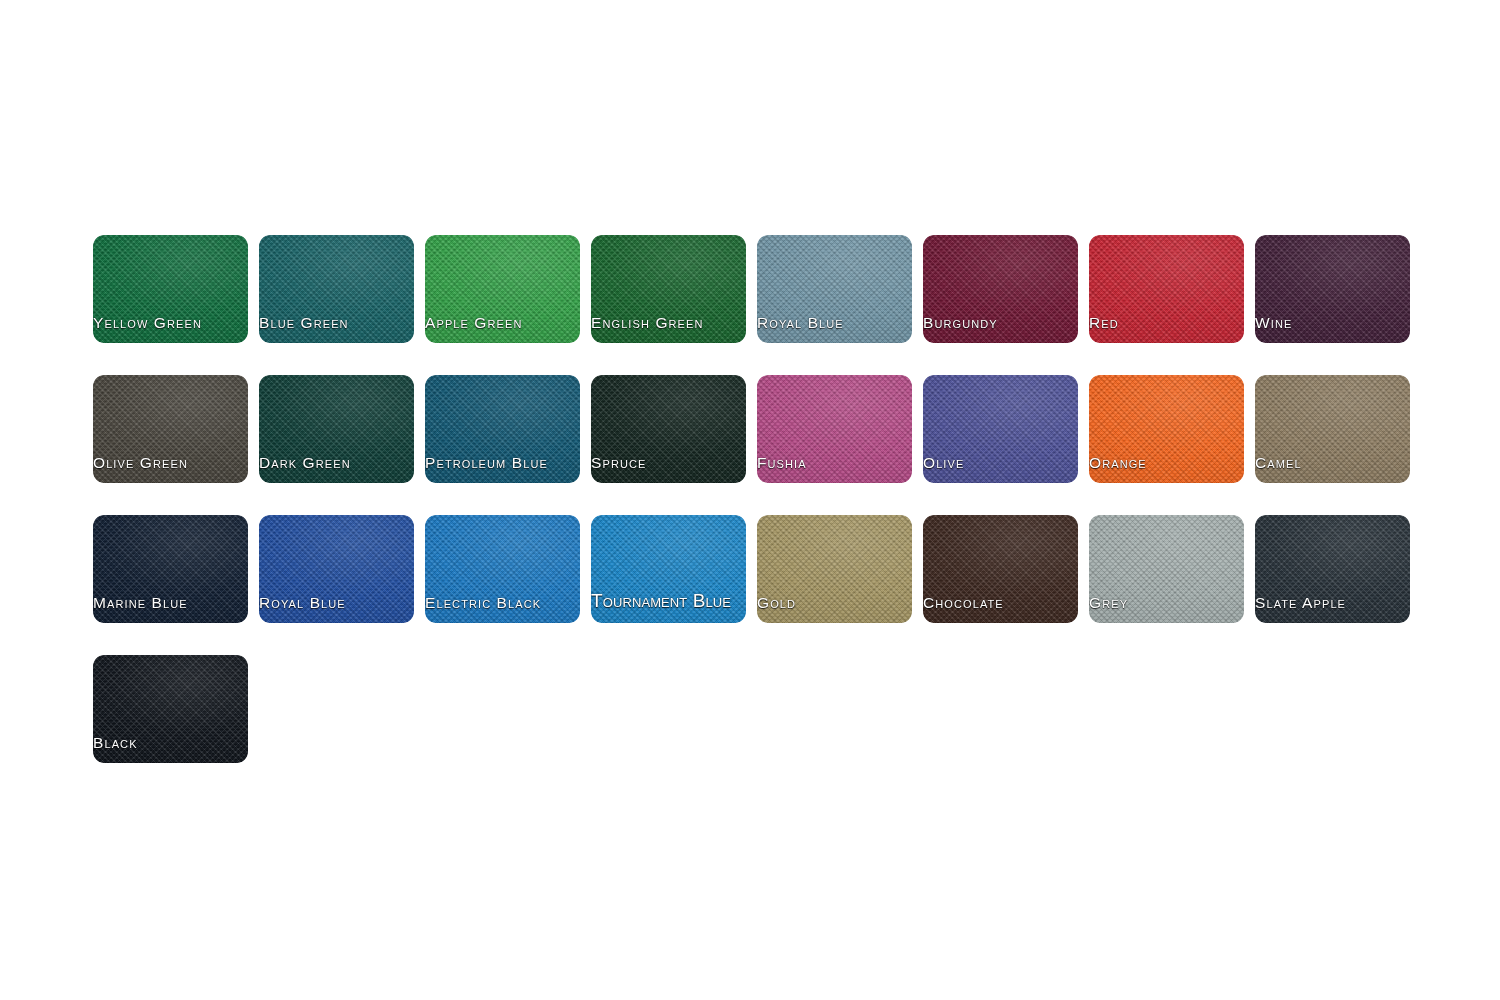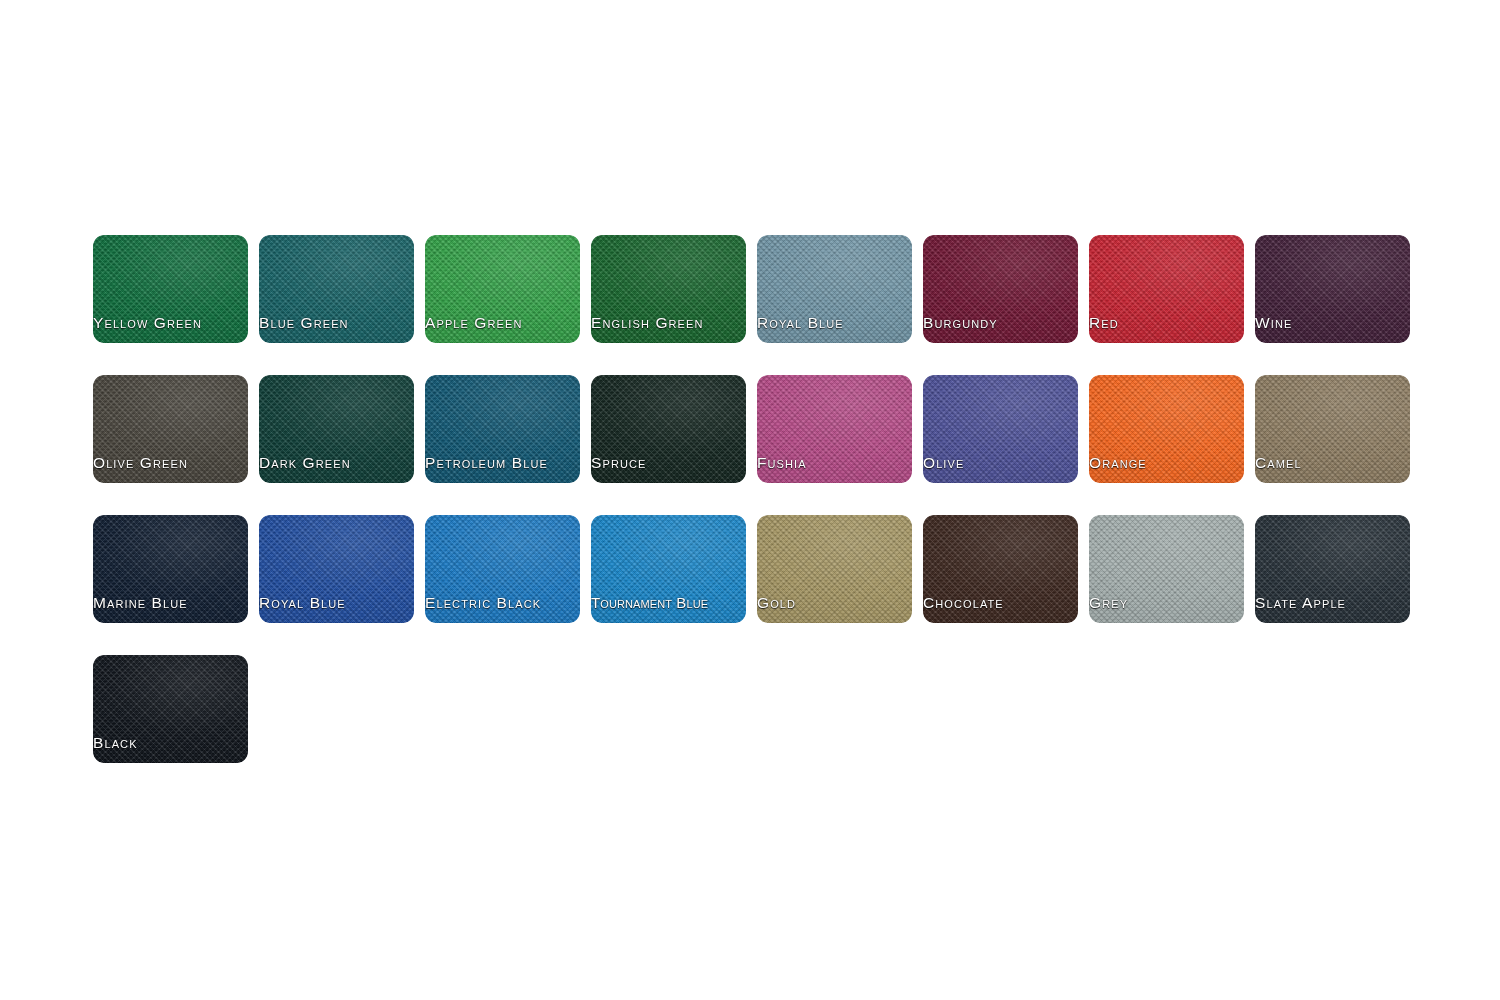--- a/index.html
+++ b/index.html
@@ -109,21 +109,21 @@
     line-height: 1;
     white-space: nowrap;
     text-shadow:
       0 1px 1px rgba(0,0,0,0.75),
       0 0 2px rgba(0,0,0,0.55);
     z-index: 3;
   }
 
   .swatch-label.tight {
     letter-spacing: 0.1px;
-    font-size: 15px;
+    font-size: 19px;
   }
 </style>
 </head>
 <body>
 
 <div id="palette">
     <div class="swatch-row">
       <div class="swatch">
         <div class="swatch-color" style="background: rgb(11, 107, 58);"></div>
         <div class="swatch-weave"></div>

